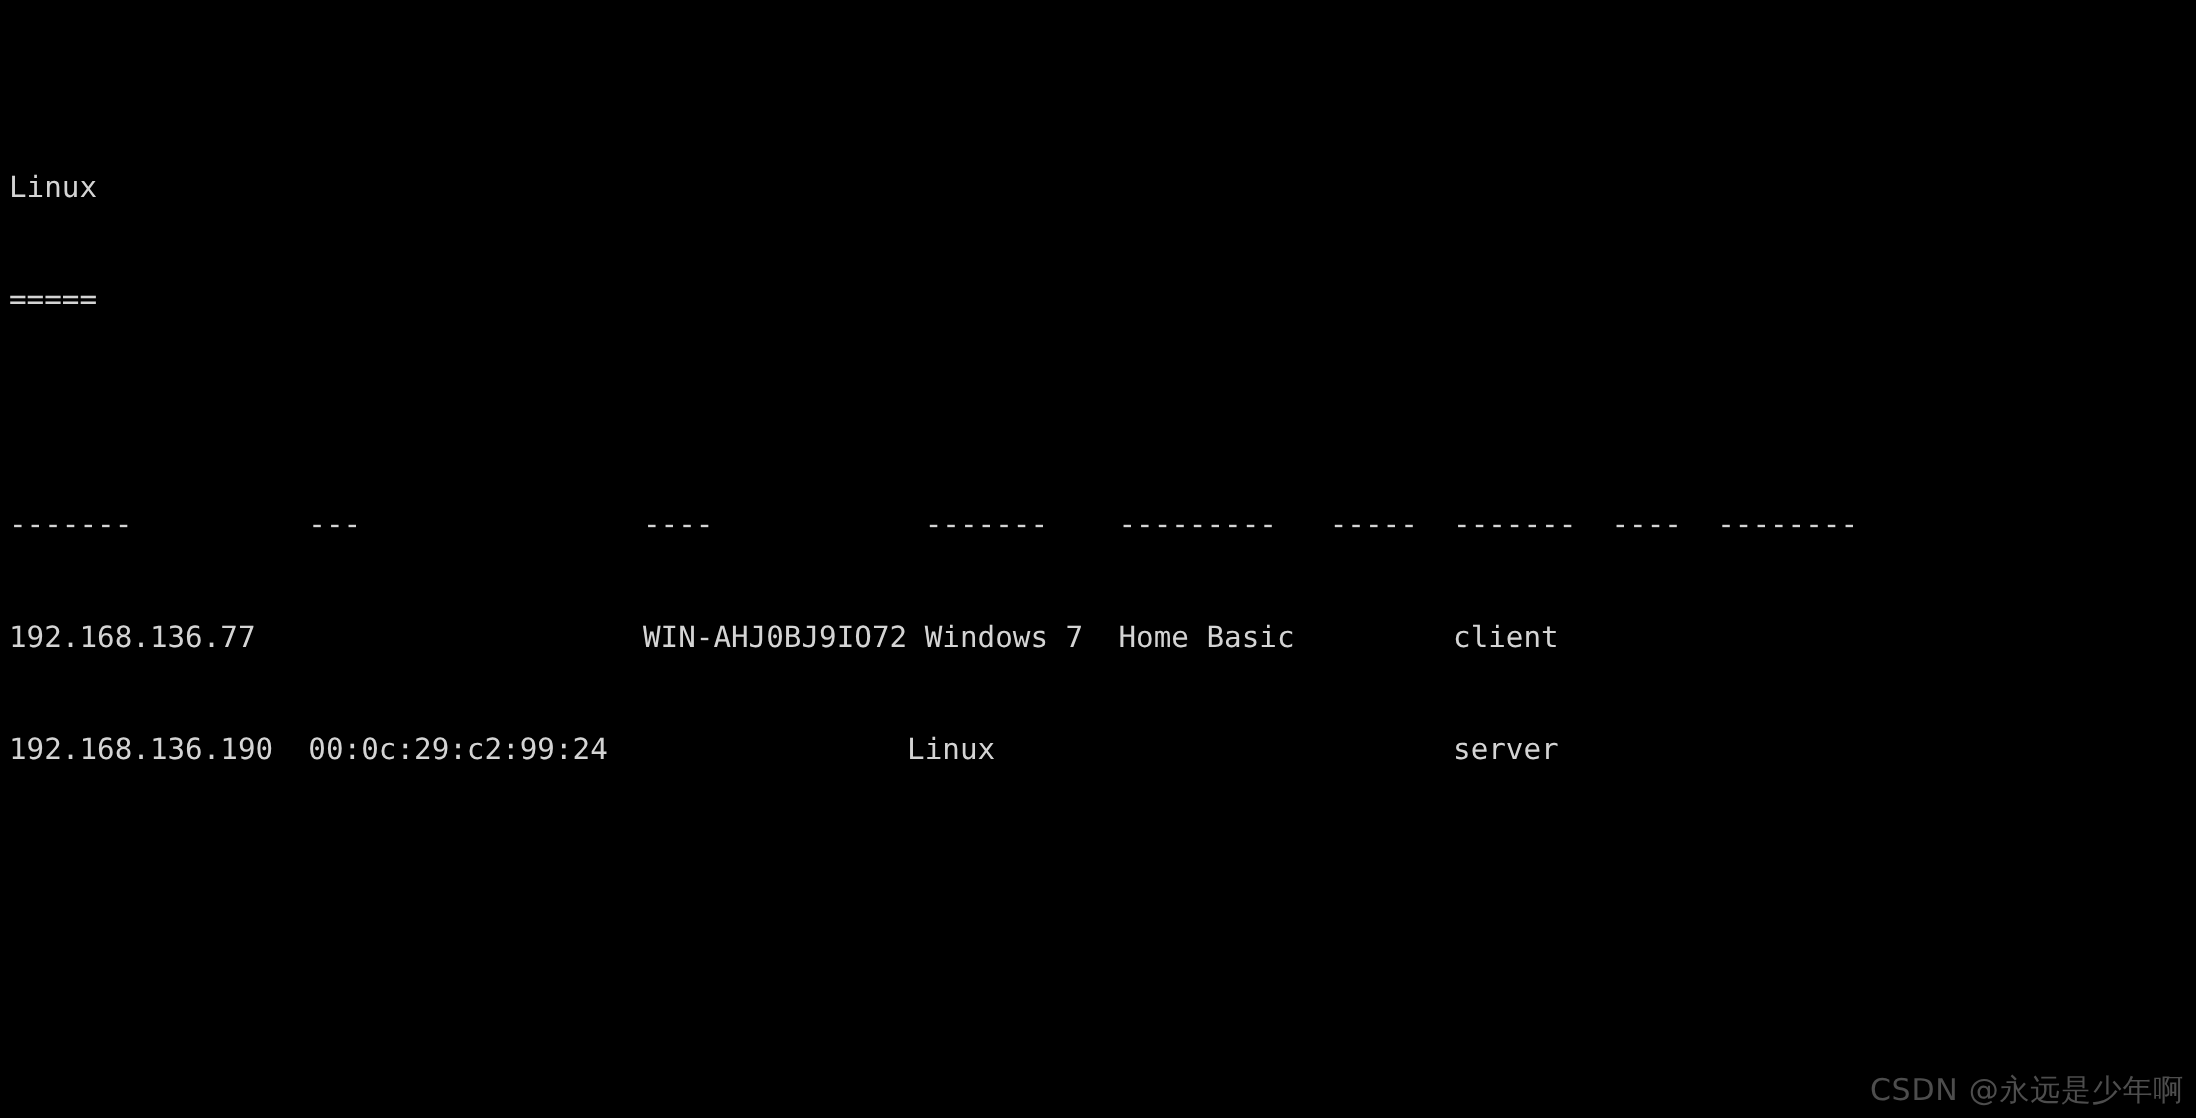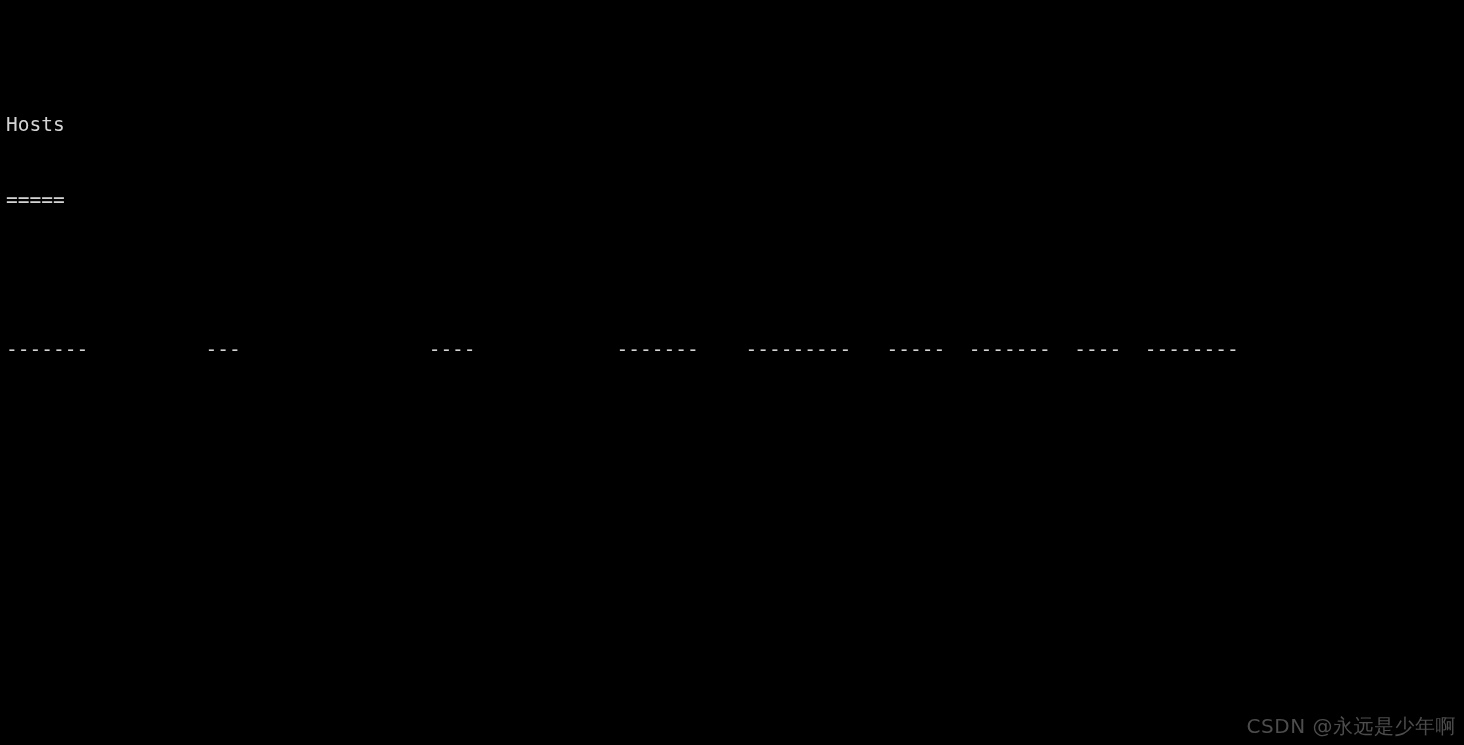--- a/index.html
+++ b/index.html
@@ -52,24 +52,26 @@
     white-space: pre;
     text-align: right;
   }
 </style>
 </head>
 <body>
 
 <div id="terminal">
 
   
-  <span class="line">Hosts</span>
+  <span class="line">Linux</span>
   <span class="line">=====</span>
   <span class="blank"> </span>
   <span class="line">-------          ---                ----            -------    ---------   -----  -------  ----  --------</span>
+  <span class="line">192.168.136.77                      WIN-AHJ0BJ9IO72 Windows 7  Home Basic         client</span>
+  <span class="line">192.168.136.190  00:0c:29:c2:99:24                 Linux                          server</span>
 
   <span class="blank"> </span>
 
   
   
 
   
   
   
   

